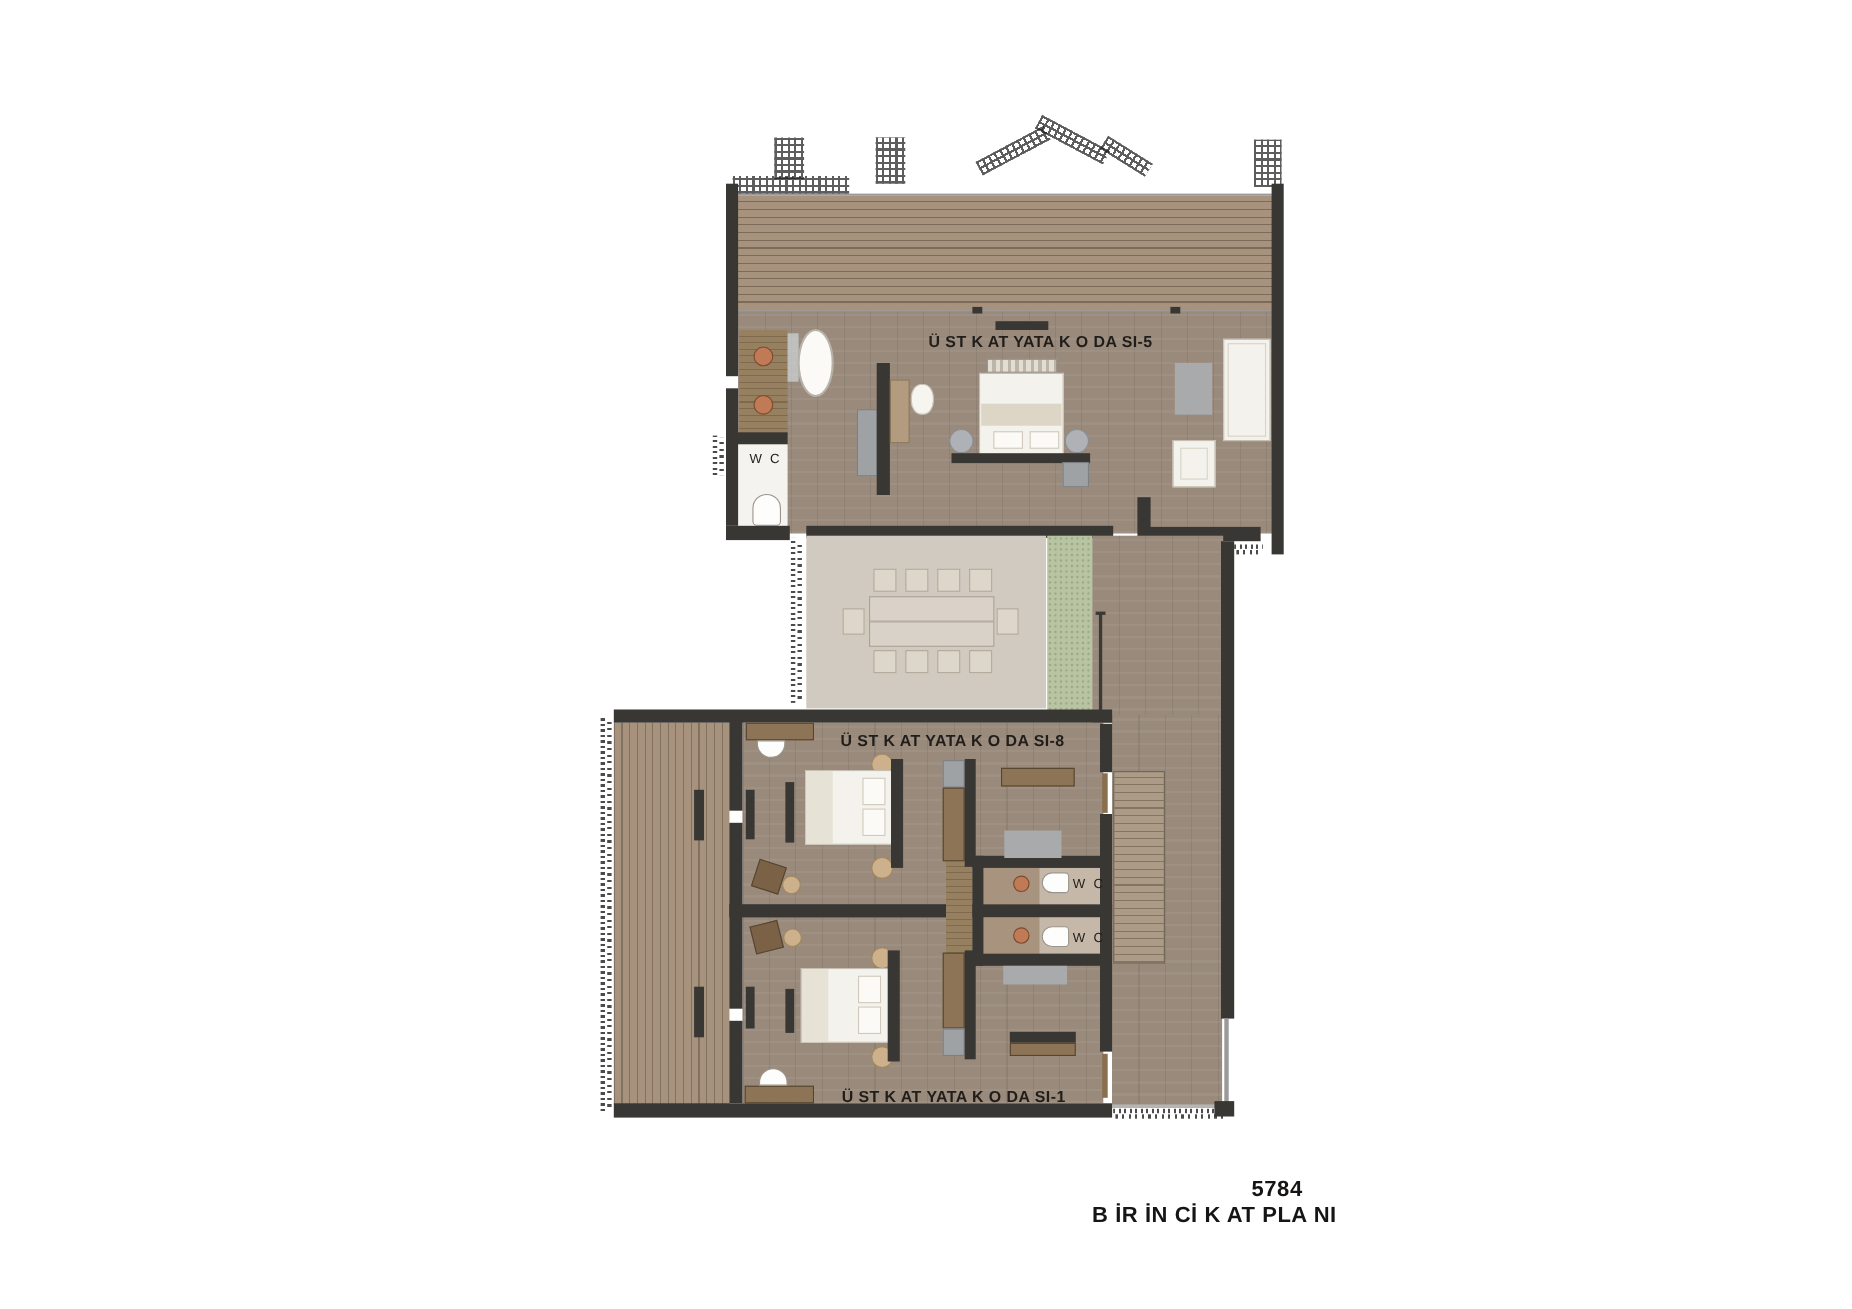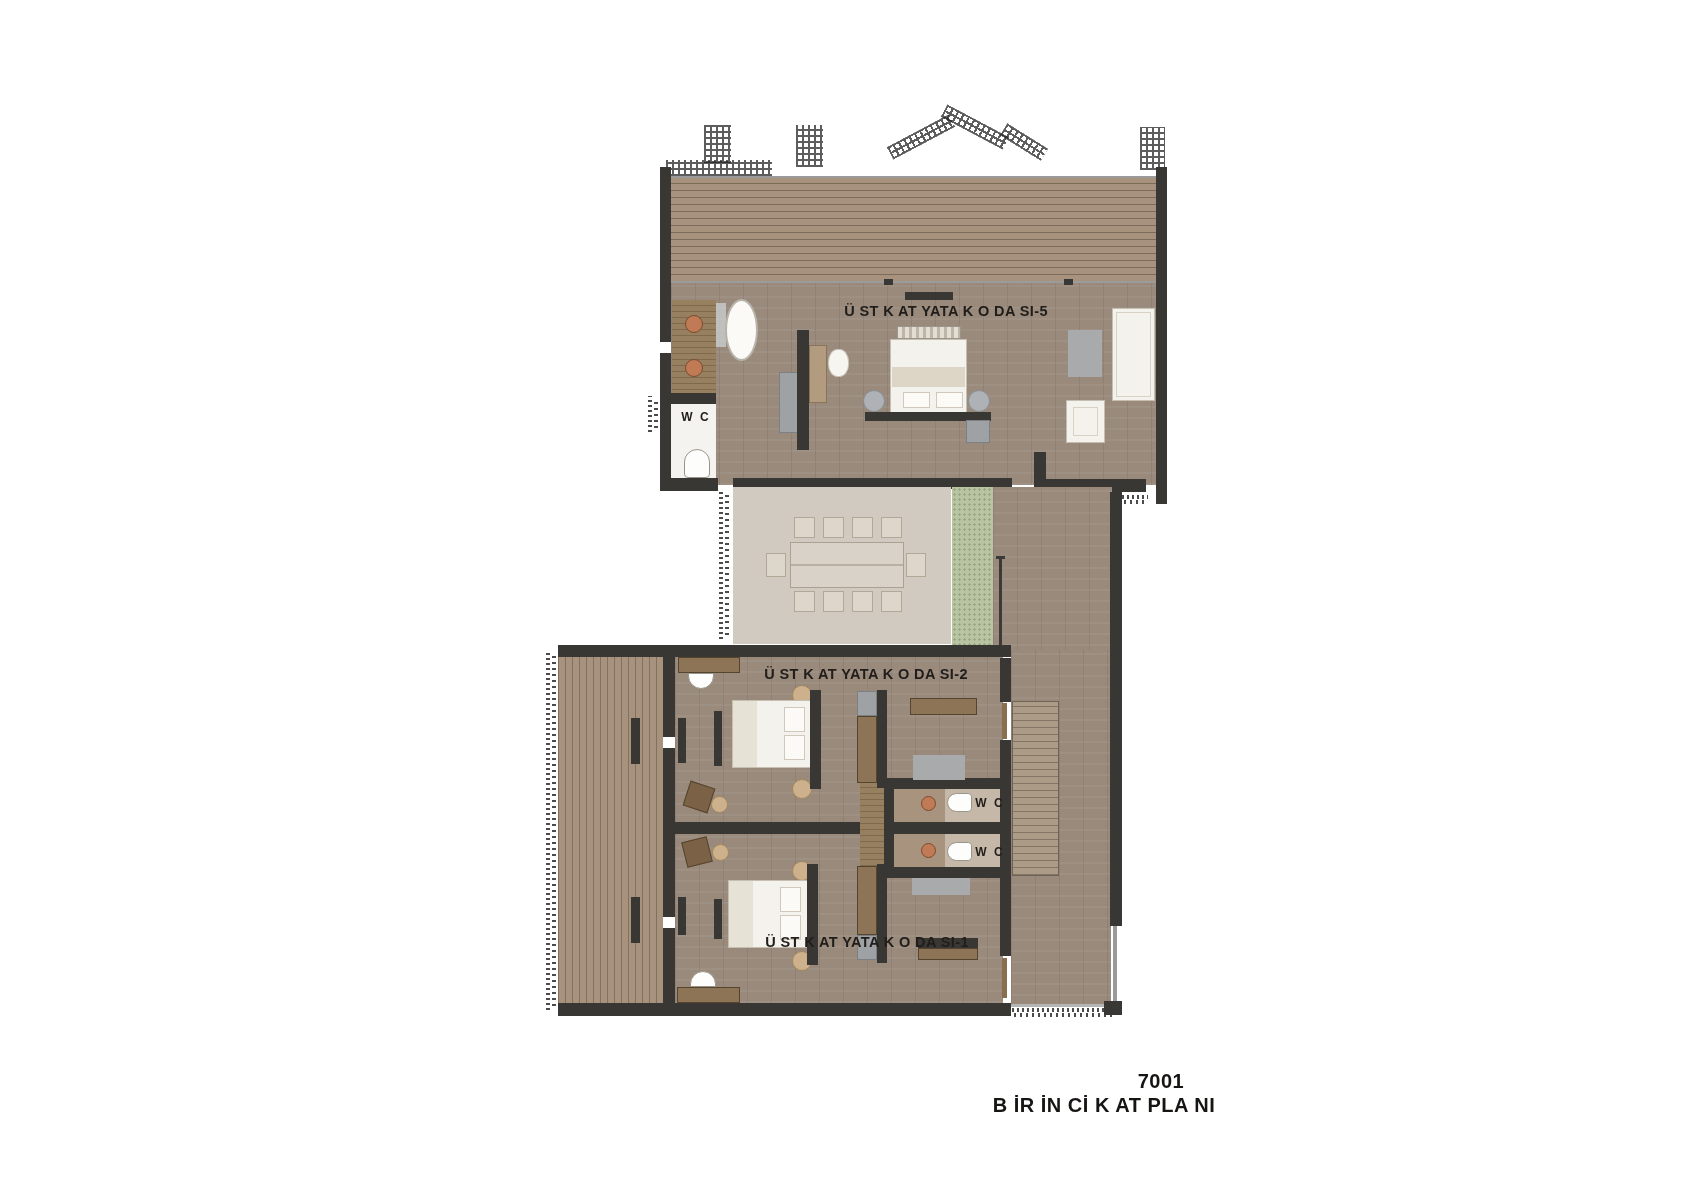--- a/index.html
+++ b/index.html
@@ -34,21 +34,21 @@
   .hatch-v{background-image:repeating-linear-gradient(0deg,#1f1f1f 0 2px,transparent 2px 5px),
                             repeating-linear-gradient(0deg,#1f1f1f 0 2px,transparent 2px 6px);
            background-size:4px 100%,4px 100%;background-position:1px 0,7px 2px;background-repeat:no-repeat;opacity:.8}
   .hatch-h{background-image:repeating-linear-gradient(90deg,#1f1f1f 0 2px,transparent 2px 5px),
                             repeating-linear-gradient(90deg,#1f1f1f 0 2px,transparent 2px 6px);
            background-size:100% 4px,100% 4px;background-position:0 1px,2px 6px;background-repeat:no-repeat;opacity:.8}
   .tuft{background-image:repeating-linear-gradient(90deg,#202020 0 2px,transparent 2px 6px),
                          repeating-linear-gradient(0deg,#202020 0 2px,transparent 2px 6px);opacity:.72}
   .room-label{font-weight:bold;font-size:14.5px;letter-spacing:.4px;color:var(--text,#201d1a);
               text-align:center;white-space:nowrap}
-  .wc-label{font-weight:bold;font-size:12px;letter-spacing:2px;color:var(--text,#201d1a);
+  .wc-label{font-weight:normal;font-size:12px;letter-spacing:2px;color:var(--text,#201d1a);
             text-align:center;white-space:nowrap}
   .title-num,.title-name{font-weight:bold;font-size:20px;letter-spacing:.5px;color:#171513;
             text-align:center;white-space:nowrap}
   .thinline{background:#9b9b9b}
 </style>
 </head>
 <body>
 
 <div class="canvas">
 
@@ -204,22 +204,22 @@
   <div class="abs" style="left:1002px;top:703px;width:5px;height:36px;background:#8a6f4e"></div>
   <div class="abs" style="left:1002px;top:958px;width:5px;height:40px;background:#8a6f4e"></div>
 
   <div class="abs wall" style="left:558px;top:1003px;width:453px;height:13px"></div>
   <div class="abs" style="left:1011px;top:1004px;width:106px;height:3px;background:#b5b5b5"></div>
   <div class="abs hatch-h" style="left:1012px;top:1007px;width:104px;height:11px"></div>
   <div class="abs" style="left:1113px;top:926px;width:4px;height:80px;background:#9a9a9a"></div>
   <div class="abs wall" style="left:1104px;top:1001px;width:18px;height:14px"></div>
 
   <div class="abs room-label" style="left:796px;top:303px;width:300px">Ü ST K AT YATA K O DA SI-5</div>
-  <div class="abs room-label" style="left:716px;top:666px;width:300px">Ü ST K AT YATA K O DA SI-2</div>
-  <div class="abs room-label" style="left:717px;top:934px;width:300px">Ü ST K AT YATA K O DA SI-1</div>
+  <div class="abs room-label" style="left:716px;top:666px;width:300px">Ü ST K AT YATA K O DA SI-8</div>
+  <div class="abs room-label" style="left:717px;top:990px;width:300px">Ü ST K AT YATA K O DA SI-1</div>
   <div class="abs wc-label" style="left:671px;top:410px;width:50px">W C</div>
   <div class="abs wc-label" style="left:965px;top:796px;width:50px">W C</div>
   <div class="abs wc-label" style="left:965px;top:845px;width:50px">W C</div>
 
-  <div class="abs title-num" style="left:1100px;top:1070px;width:122px">7001</div>
+  <div class="abs title-num" style="left:1100px;top:1070px;width:122px">5784</div>
   <div class="abs title-name" style="left:954px;top:1094px;width:300px">B İR İN Cİ K AT PLA NI</div>
 
 </div>
 
 </body></html>

